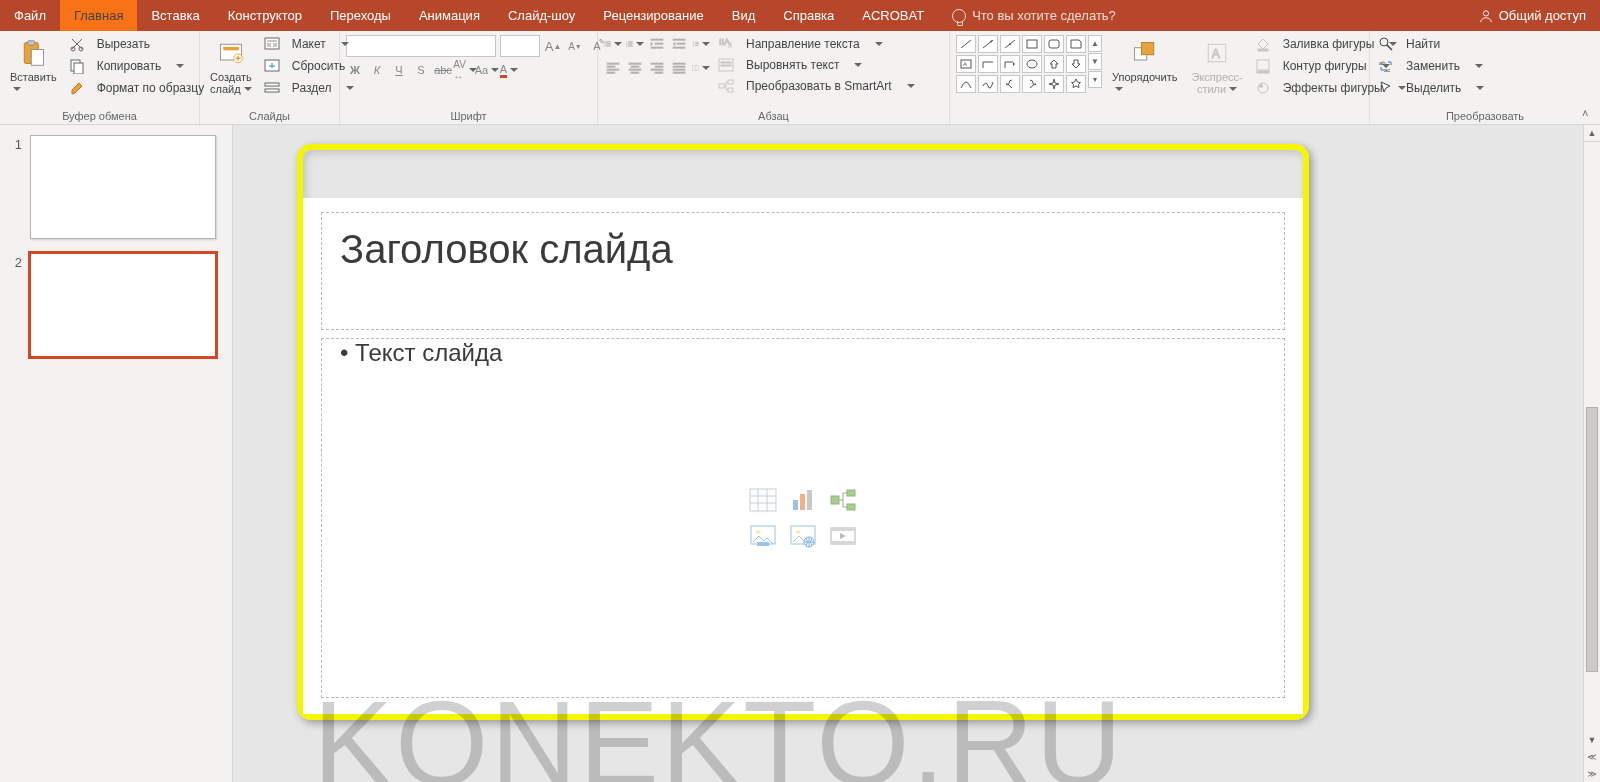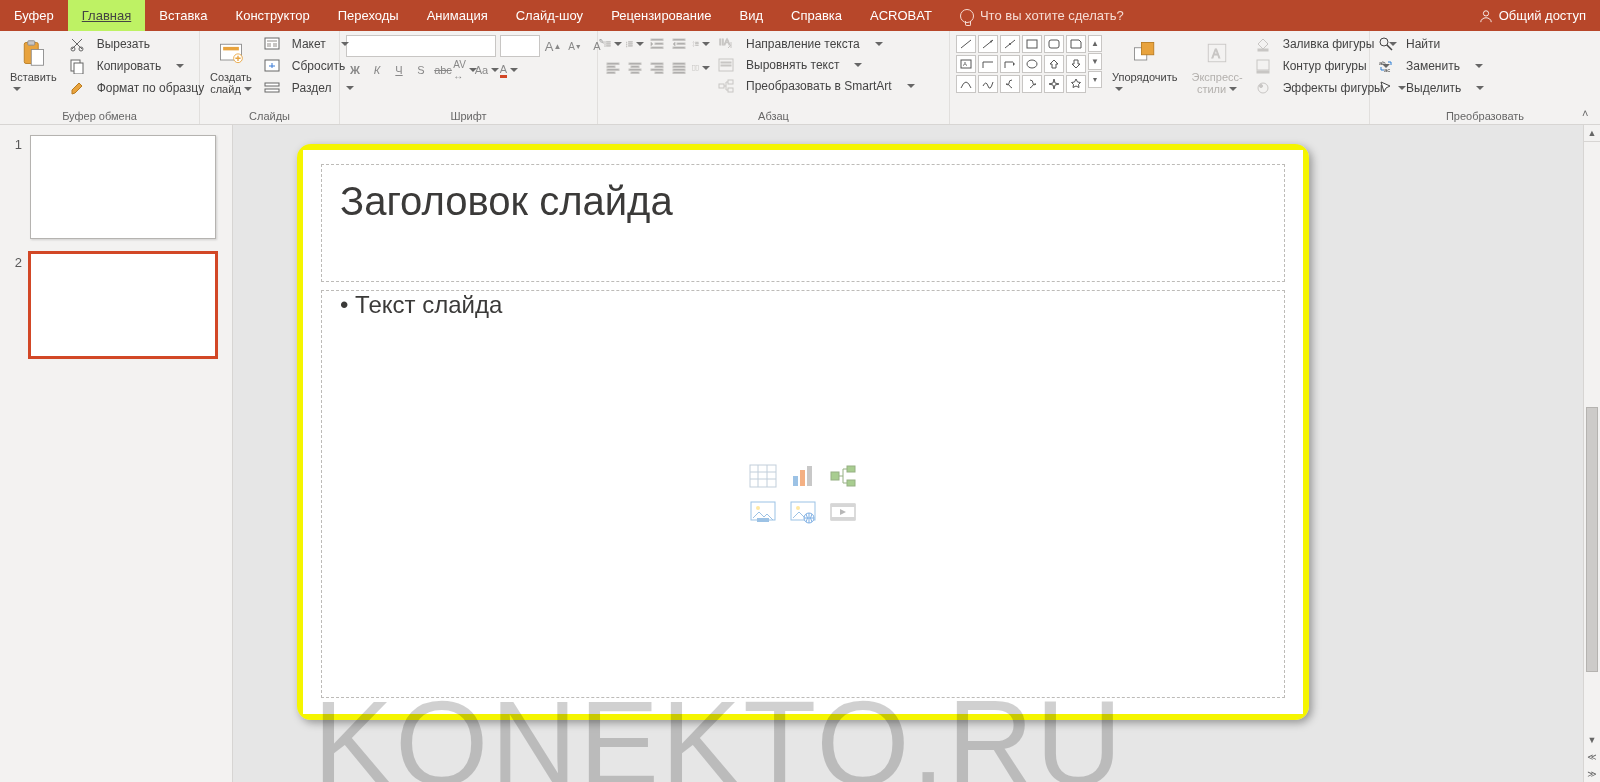--- a/index.html
+++ b/index.html
@@ -1,21 +1,21 @@
 <!DOCTYPE html>
 <html><head>
 <meta charset="utf-8">
 <style>
   * { box-sizing: border-box; margin: 0; padding: 0; font-family: "Segoe UI", Tahoma, sans-serif; }
   body { background: #e6e6e6; width: 1600px; height: 782px; overflow: hidden; position: relative; }
 
   
   .tabs { background: #b7472a; height: 31px; display: flex; align-items: stretch; color: #fff; font-size: 13px; }
   .tab { padding: 0 14px; display: flex; align-items: center; cursor: pointer; }
-  .tab.active { background: #bef264; color: #444; text-decoration: underline; }
+  .tab.active { background: #f97316; color: #444; }
   .tell-me { display: flex; align-items: center; gap: 6px; margin-left: 14px; color: #f6dcd4; font-size: 13px; }
   .share { margin-left: auto; display: flex; align-items: center; gap: 6px; padding: 0 14px; color: #fff; font-size: 13px; }
   .bulb { width: 14px; height: 14px; border: 1px solid #f6dcd4; border-radius: 50%; position: relative; }
   .bulb::after { content:""; position:absolute; width:4px; height:4px; border:1px solid #f6dcd4; border-top:none; border-radius:0 0 2px 2px; left:4px; bottom:-4px;}
   .person-icon { width:14px; height:14px; }
 
   
   .ribbon { background: #f3f2f1; border-bottom: 1px solid #d7d5d3; height: 94px; display: flex; }
   .group { border-right: 1px solid #e1dfdd; display: flex; flex-direction: column; justify-content: space-between; padding: 4px 6px 0 6px; }
   .group-label { text-align: center; font-size: 11px; color: #666; padding: 2px 0 2px 0; }
@@ -51,21 +51,21 @@
   
   .workspace { position:absolute; top:125px; left:0; right:0; bottom:0; display:flex; }
   .thumbs { width: 233px; background:#f3f2f1; border-right:1px solid #d7d5d3; padding:10px 8px 0 8px; overflow:hidden;}
   .thumb-row { display:flex; gap:8px; margin-bottom:14px; align-items:flex-start;}
   .thumb-num { font-size:13px; color:#595959; width:14px; text-align:right; padding-top:2px;}
   .thumb { width:186px; height:104px; background:#fff; border:1px solid #b5b3b0; box-shadow: 1px 1px 2px rgba(0,0,0,0.15);}
   .thumb.selected { outline:2px solid #d24726; outline-offset:0; border-color:#d24726;}
   .canvas-area { flex:1; position:relative; background:#e6e6e6; overflow:hidden;}
   .slide-wrap { position:absolute; left:70px; top:25px; width:1000px; height:564px; }
   .slide-highlight { position:absolute; inset:-6px; border:6px solid #f5f500; border-radius:14px; box-shadow: 3px 3px 8px rgba(0,0,0,0.35), inset 3px 3px 8px rgba(0,0,0,0.15);}
-  .slide { position:absolute; inset:0; background:#fff; }
+  .slide { position:absolute; inset:0; background:#fff;margin-top:48px; }
   .ph { position:absolute; border:1px dashed #bdbbb8; }
   .ph-title { left:18px; top:14px; right:18px; height:118px; padding:14px 18px; }
   .ph-title-text { font-size:40px; color:#3b3a39; font-weight:300;}
   .ph-body { left:18px; top:140px; right:18px; bottom:16px; padding:0 18px;}
   .ph-body-text { font-size:24px; color:#3b3a39; }
   .bullet::before { content:"• "; }
   .content-icons { position:absolute; left:50%; top:50%; transform:translate(-50%,-50%); display:grid; grid-template-columns: repeat(3, 34px); grid-auto-rows:30px; gap:6px;}
   .cicon { display:flex; align-items:center; justify-content:center; opacity:0.6; cursor:pointer;}
 
   .watermark { position:absolute; left:80px; bottom:-30px; font-size:120px; font-weight:400; color:#000; opacity:0.18; letter-spacing:2px; pointer-events:none; white-space:nowrap;}
@@ -78,21 +78,21 @@
   .vscroll .down2 { position:absolute; bottom:17px; width:100%; height:17px; display:flex; align-items:center; justify-content:center; color:#666; font-size:9px;}
   .vscroll .down3 { position:absolute; bottom:0; width:100%; height:17px; display:flex; align-items:center; justify-content:center; color:#666; font-size:9px;}
   .vscroll .track { position:absolute; top:17px; bottom:51px; left:0; right:0;}
   .vscroll .thumb-bar { position:absolute; top:45%; height:45%; left:2px; right:2px; background:#cdcbc9; border:1px solid #b5b3b0;}
 
 </style>
 </head>
 <body>
 
 <div class="tabs">
-  <div class="tab">Буфер</div>
+  <div class="tab">Файл</div>
   <div class="tab active">Главная</div>
   <div class="tab">Вставка</div>
   <div class="tab">Конструктор</div>
   <div class="tab">Переходы</div>
   <div class="tab">Анимация</div>
   <div class="tab">Слайд-шоу</div>
   <div class="tab">Рецензирование</div>
   <div class="tab">Вид</div>
   <div class="tab">Справка</div>
   <div class="tab">ACROBAT</div>
@@ -160,21 +160,21 @@
     <div class="grow">
       <div class="vbtn">
         <span class="ico">
             <svg viewBox="0 0 32 32" width="28" height="28">
               <rect x="4" y="6" width="24" height="18" fill="#fff" stroke="#888"></rect>
               <rect x="7" y="9" width="18" height="4" fill="#e8a33d"></rect>
               <circle cx="24" cy="22" r="5" fill="#fff" stroke="#e8a33d"></circle>
               <path d="M24 19v6M21 22h6" stroke="#e8a33d" stroke-width="1.5"></path>
             </svg>
           </span>
-        <span class="drop" style="text-align:right; line-height:1.1;">Создать слайд</span>
+        <span class="drop" style="text-align:left; line-height:1.1;">Создать слайд</span>
       </div>
       <div class="small-row">
         <div class="hbtn drop">
           <span class="ic">
               <svg viewBox="0 0 16 16">
                 <rect x="1" y="2" width="14" height="11" fill="#fff" stroke="#666"></rect>
                 <rect x="3" y="4" width="10" height="2" fill="#c8c6c4"></rect>
                 <rect x="3" y="7" width="4" height="4" fill="#c8c6c4"></rect>
                 <rect x="9" y="7" width="4" height="4" fill="#c8c6c4"></rect>
               </svg>

